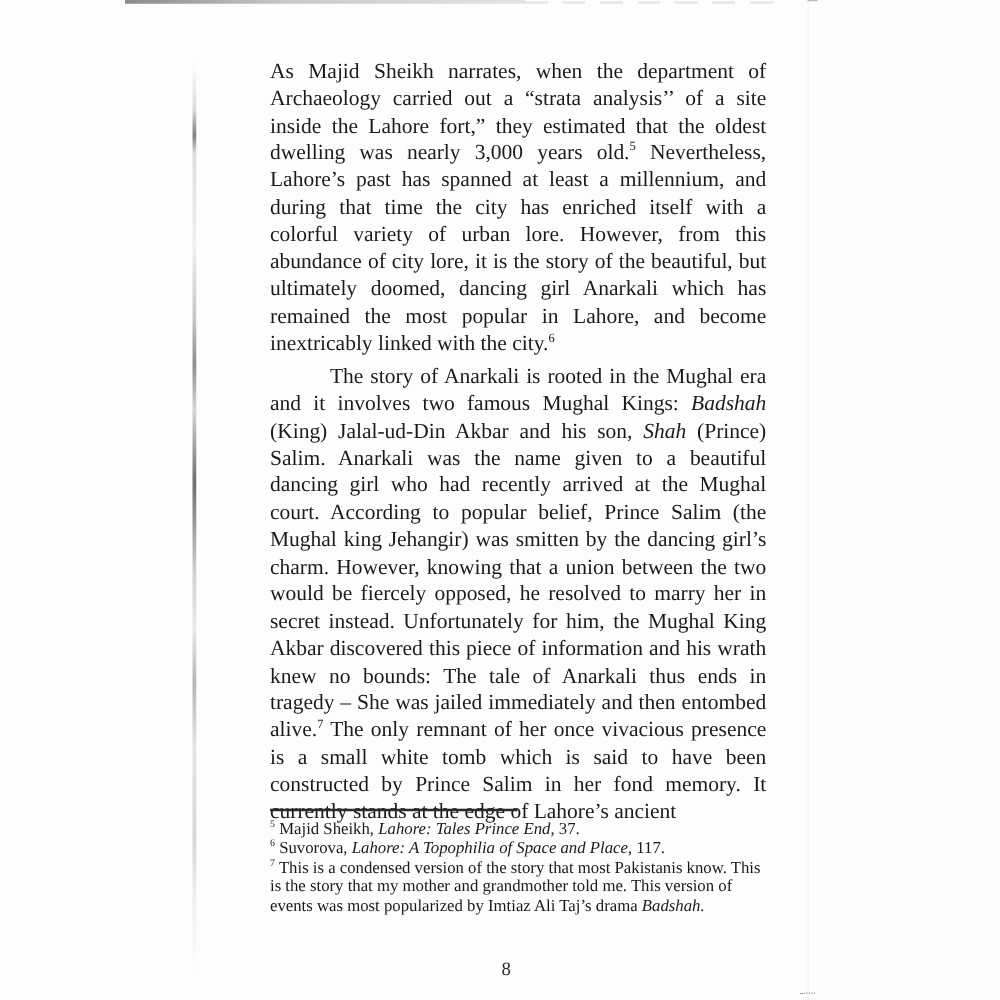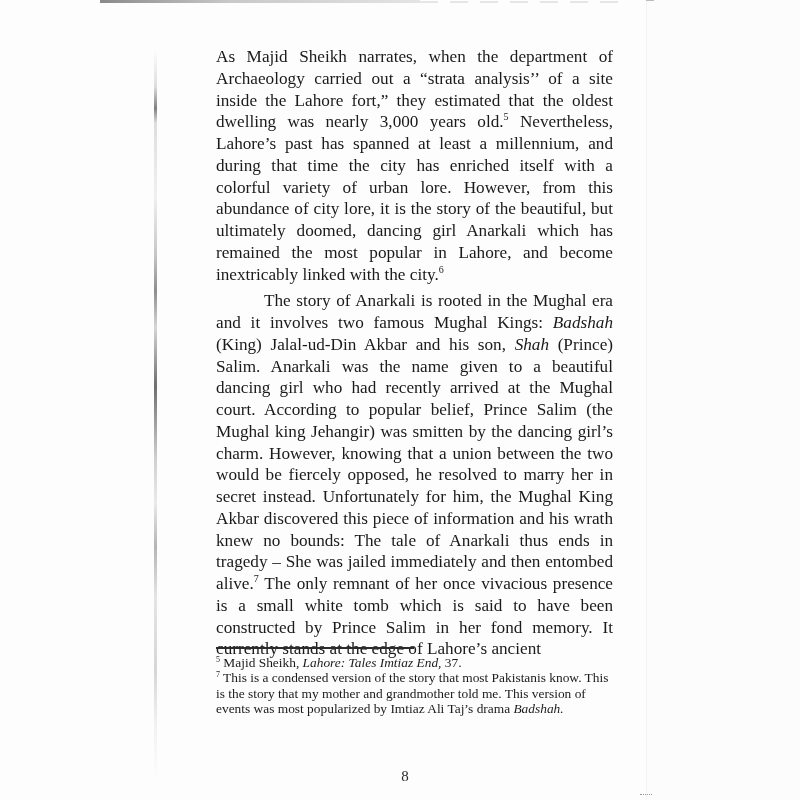--- a/index.html
+++ b/index.html
@@ -137,19 +137,20 @@
   <div class="scan-edge"></div>
 
   <div class="body-text">
     <p class="p1">As Majid Sheikh narrates, when the department of Archaeology carried out a “strata analysis’’ of a site inside the Lahore fort,” they estimated that the oldest dwelling was nearly 3,000 years old.<sup>5</sup> Nevertheless, Lahore’s past has spanned at least a millennium, and during that time the city has enriched itself with a colorful variety of urban lore. However, from this abundance of city lore, it is the story of the beautiful, but ultimately doomed, dancing girl Anarkali which has remained the most popular in Lahore, and become inextricably linked with the city.<sup>6</sup></p>
     <p class="p2">The story of Anarkali is rooted in the Mughal era and it involves two famous Mughal Kings: <em>Badshah</em> (King) Jalal-ud-Din Akbar and his son, <em>Shah</em> (Prince) Salim. Anarkali was the name given to a beautiful dancing girl who had recently arrived at the Mughal court. According to popular belief, Prince Salim (the Mughal king Jehangir) was smitten by the dancing girl’s charm. However, knowing that a union between the two would be fiercely opposed, he resolved to marry her in secret instead. Unfortunately for him, the Mughal King Akbar discovered this piece of information and his wrath knew no bounds: The tale of Anarkali thus ends in tragedy – She was jailed immediately and then entombed alive.<sup>7</sup> The only remnant of her once vivacious presence is a small white tomb which is said to have been constructed by Prince Salim in her fond memory. It currently stands at the edge of Lahore’s ancient</p>
   </div>
 
   <div class="fn-rule"></div>
 
   <div class="footnotes">
-    <p class="fn"><sup>5</sup> Majid Sheikh, <em>Lahore: Tales Imtiaz End,</em> 37.</p>
+    <p class="fn"><sup>5</sup> Majid Sheikh, <em>Lahore: Tales Prince End,</em> 37.</p>
+    <p class="fn"><sup>6</sup> Suvorova, <em>Lahore: A Topophilia of Space and Place</em>, 117.</p>
     <p class="fn"><sup>7</sup> This is a condensed version of the story that most Pakistanis know. This is the story that my mother and grandmother told me. This version of events was most popularized by Imtiaz Ali Taj’s drama <em>Badshah.</em></p>
   </div>
 
   <div class="page-number">8</div>
   <div class="corner-mark-bottom"></div>
 </div>
 
 </body></html>

